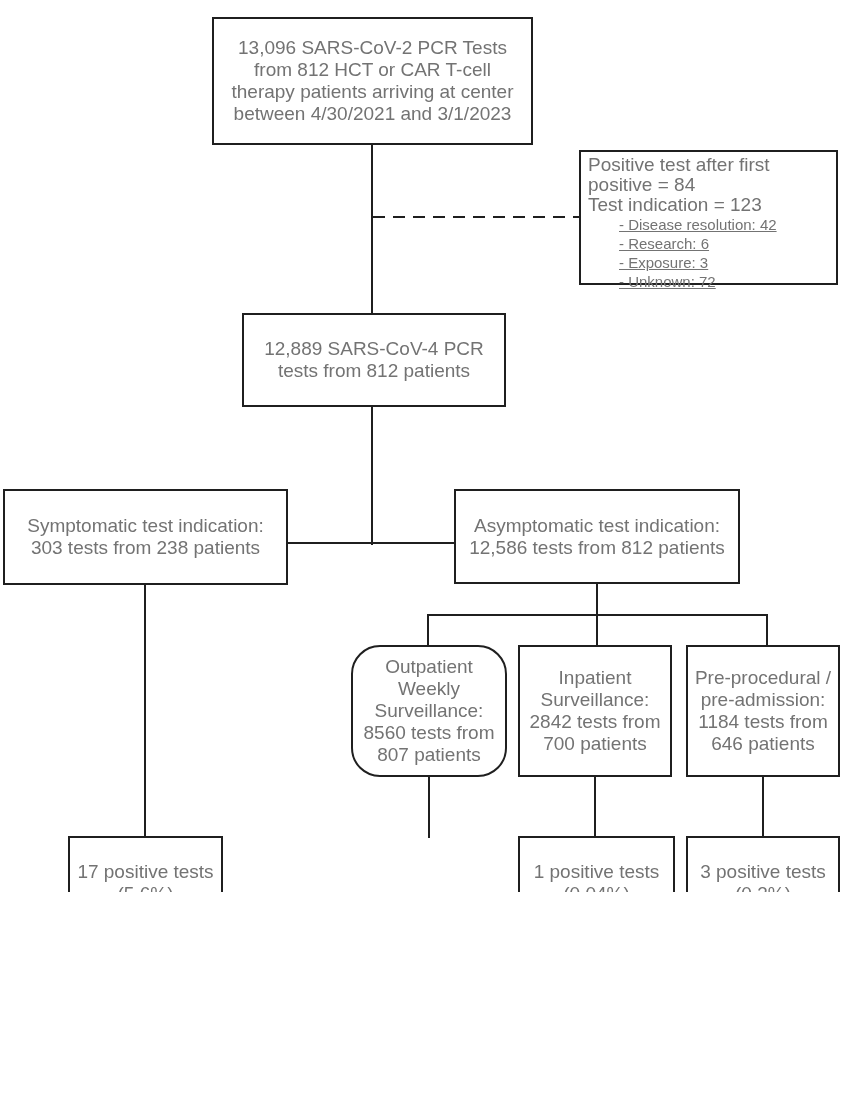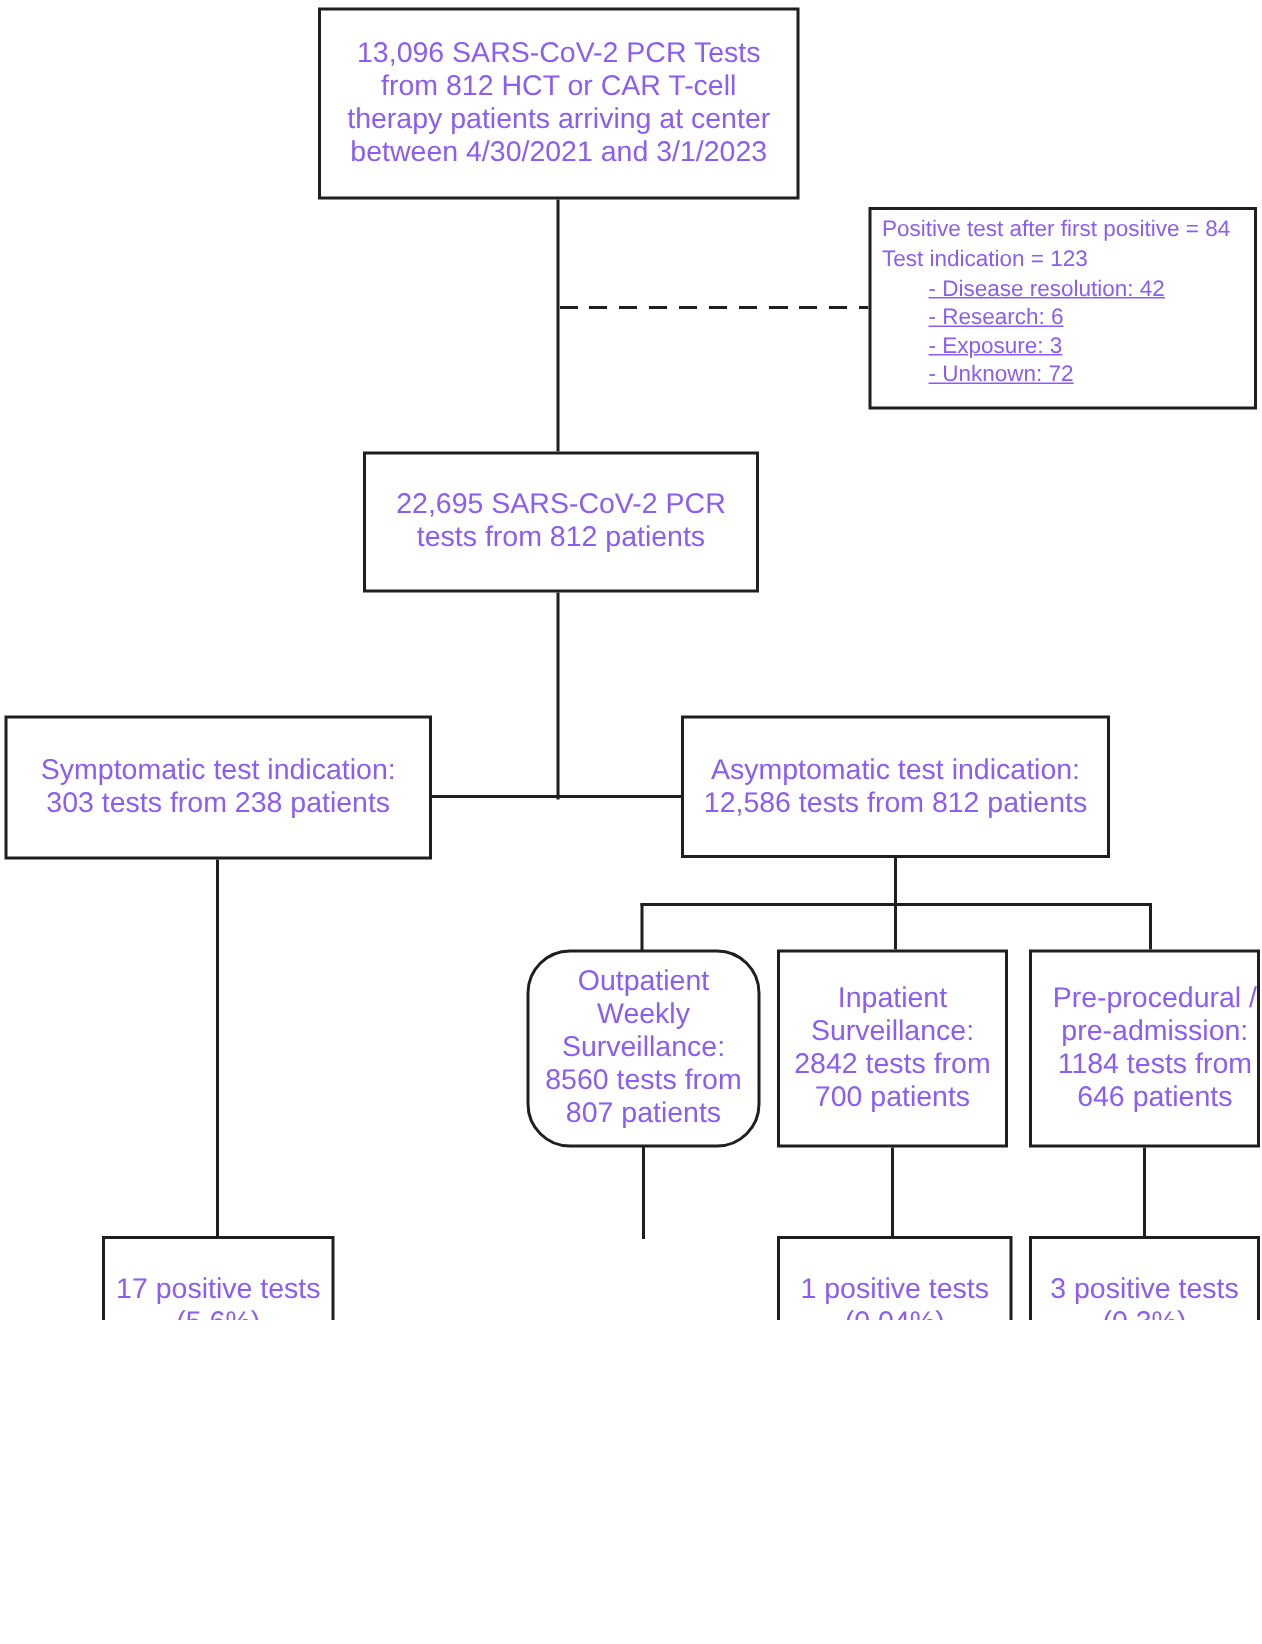--- a/index.html
+++ b/index.html
@@ -6,22 +6,23 @@
     margin: 0;
     padding: 0;
     background: #ffffff;
   }
   #canvas {
     position: relative;
     width: 841px;
     height: 880px;
     background: #ffffff;
     font-family: "Liberation Sans", sans-serif;
-    color: #8b5cf6;
+    color: #737373;
     overflow: hidden;
+    margin-top: 12px;
   }
 
   
   .line {
     position: absolute;
     background: #1f1f1f;
   }
   .dash {
     position: absolute;
     height: 2px;
@@ -61,21 +62,21 @@
     line-height: 22px;
     white-space: pre-line;
   }
 
   #b-enrollment   { left: 212px; top: 5px;    width: 321px; height: 128px; }
   #b-included     { left: 242px; top: 301px;  width: 264px; height: 94px; }
   #b-symptomatic  { left: 3px;   top: 477px;  width: 285px; height: 96px; }
   #b-asymptomatic { left: 454px; top: 477px;  width: 286px; height: 95px; }
   #b-outpatient   { left: 351px; top: 633px;  width: 156px; height: 132px; border-radius: 29px; }
   #b-inpatient    { left: 518px; top: 633px;  width: 154px; height: 132px; }
-  #b-preproc     { left: 686px; top: 633px;  width: 154px; height: 132px; justify-content: flex-end; }
+  #b-preproc     { left: 686px; top: 633px;  width: 154px; height: 132px; }
   #b-sympt-pos    { left: 68px;  top: 824px;  width: 155px; height: 94px; }
   #b-outp-pos     { left: 350px; top: 824px;  width: 157px; height: 94px; }
   #b-inp-pos      { left: 518px; top: 824px;  width: 157px; height: 94px; }
   #b-preproc-pos  { left: 686px; top: 824px;  width: 154px; height: 94px; }
   #b-chart-review { left: 520px; top: 1000px; width: 153px; height: 92px; }
 
   
   #b-exclusions {
     position: absolute;
     box-sizing: border-box;
@@ -84,21 +85,21 @@
     left: 579px; top: 138px; width: 259px; height: 135px;
     padding: 3px 4px;
   }
   .excl-title {
     font-size: 20px;
     line-height: 26px;
     text-align: center;
     white-space: pre-line;
   }
   .excl-details {
-    font-size: 15px;
+    font-size: 19px;
     line-height: 20px;
     padding-left: 3px;
     white-space: pre-line;
   }
   .excl-reasons {
     font-size: 15px;
     line-height: 19px;
     padding-left: 34px;
     white-space: pre-line;
     text-decoration: underline;
@@ -138,21 +139,21 @@
   <div id="b-exclusions">
     <div class="excl-details">Positive test after first positive = 84
 Test indication = 123</div>
     <div class="excl-reasons">- Disease resolution: 42
 - Research: 6
 - Exposure: 3
 - Unknown: 72</div>
   </div>
 
   <div class="box" id="b-included">
-    <span>22,695 SARS-CoV-2 PCR
+    <span>12,889 SARS-CoV-4 PCR
 tests from 812 patients</span>
   </div>
 
   <div class="box" id="b-symptomatic">
     <span>Symptomatic test indication:
 303 tests from 238 patients</span>
   </div>
 
   <div class="box" id="b-asymptomatic">
     <span>Asymptomatic test indication:

